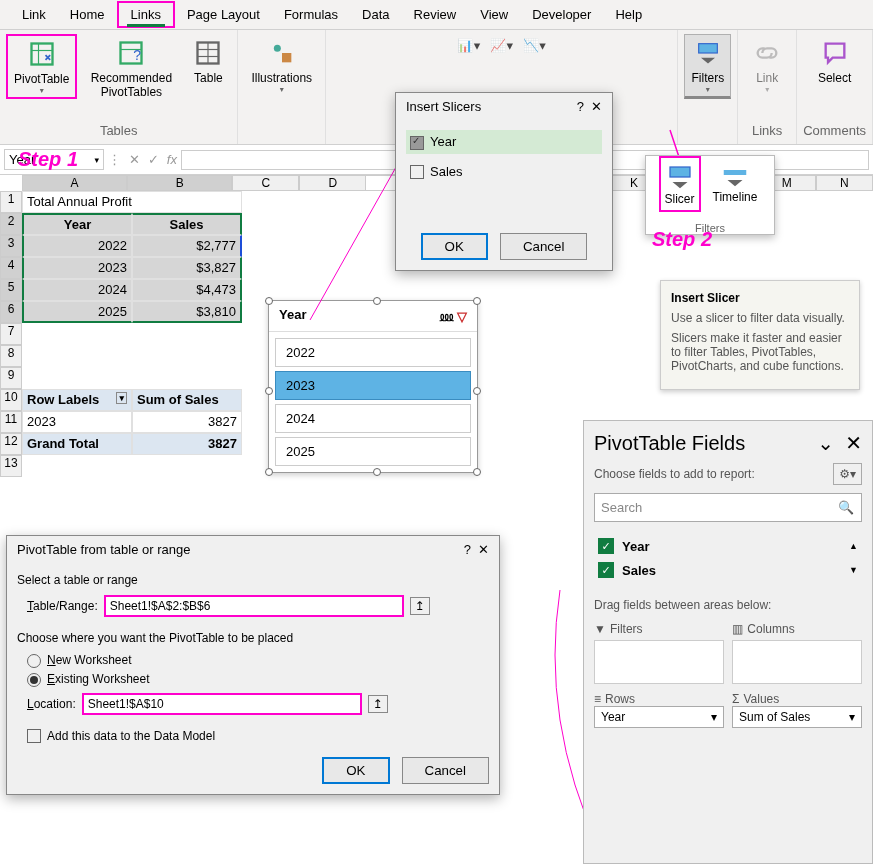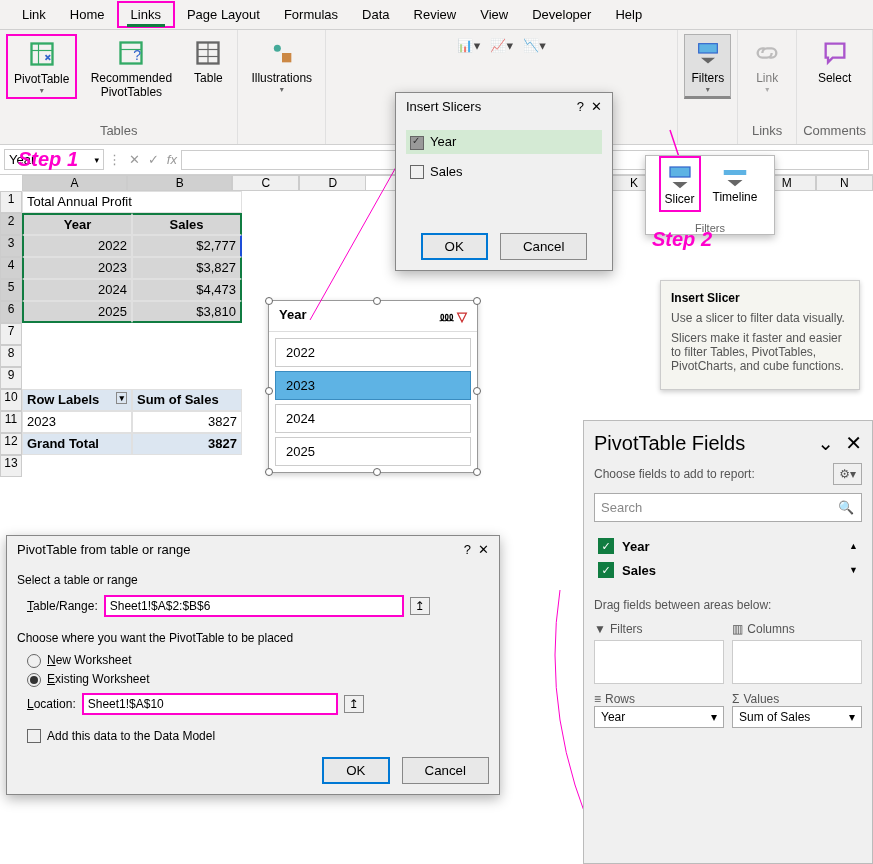--- a/index.html
+++ b/index.html
@@ -376,21 +376,21 @@
     <div style="display:flex; align-items:center; gap:6px; margin-bottom:14px; margin-left:10px;">
       <span><u>T</u>able/Range:</span>
       <span class="text-input hl-box" style="width:300px;">Sheet1!$A$2:$B$6</span>
       <span style="border:1px solid #888; padding:1px 4px;">↥</span>
     </div>
     <div style="margin-bottom:8px;">Choose where you want the PivotTable to be placed</div>
     <div style="margin-left:10px; margin-bottom:4px;"><span class="radio"></span><u>N</u>ew Worksheet</div>
     <div style="margin-left:10px; margin-bottom:6px;"><span class="radio checked"></span><u>E</u>xisting Worksheet</div>
     <div style="display:flex; align-items:center; gap:6px; margin-bottom:14px; margin-left:10px;">
       <span><u>L</u>ocation:</span>
-      <span class="text-input hl-box" style="width:256px;">Sheet1!$A$10</span>
+      <span class="text-input hl-box" style="width:280px;">Sheet1!$A$10</span>
       <span style="border:1px solid #888; padding:1px 4px;">↥</span>
     </div>
     <div style="margin-left:10px; margin-bottom:14px;"><span class="checkbox"></span><span>Add this data to the Data Model</span></div>
     <div style="display:flex; justify-content:flex-end; gap:12px;">
       <button class="dlg-btn primary">OK</button>
       <button class="dlg-btn">Cancel</button>
     </div>
   </div>
 </div>
 

